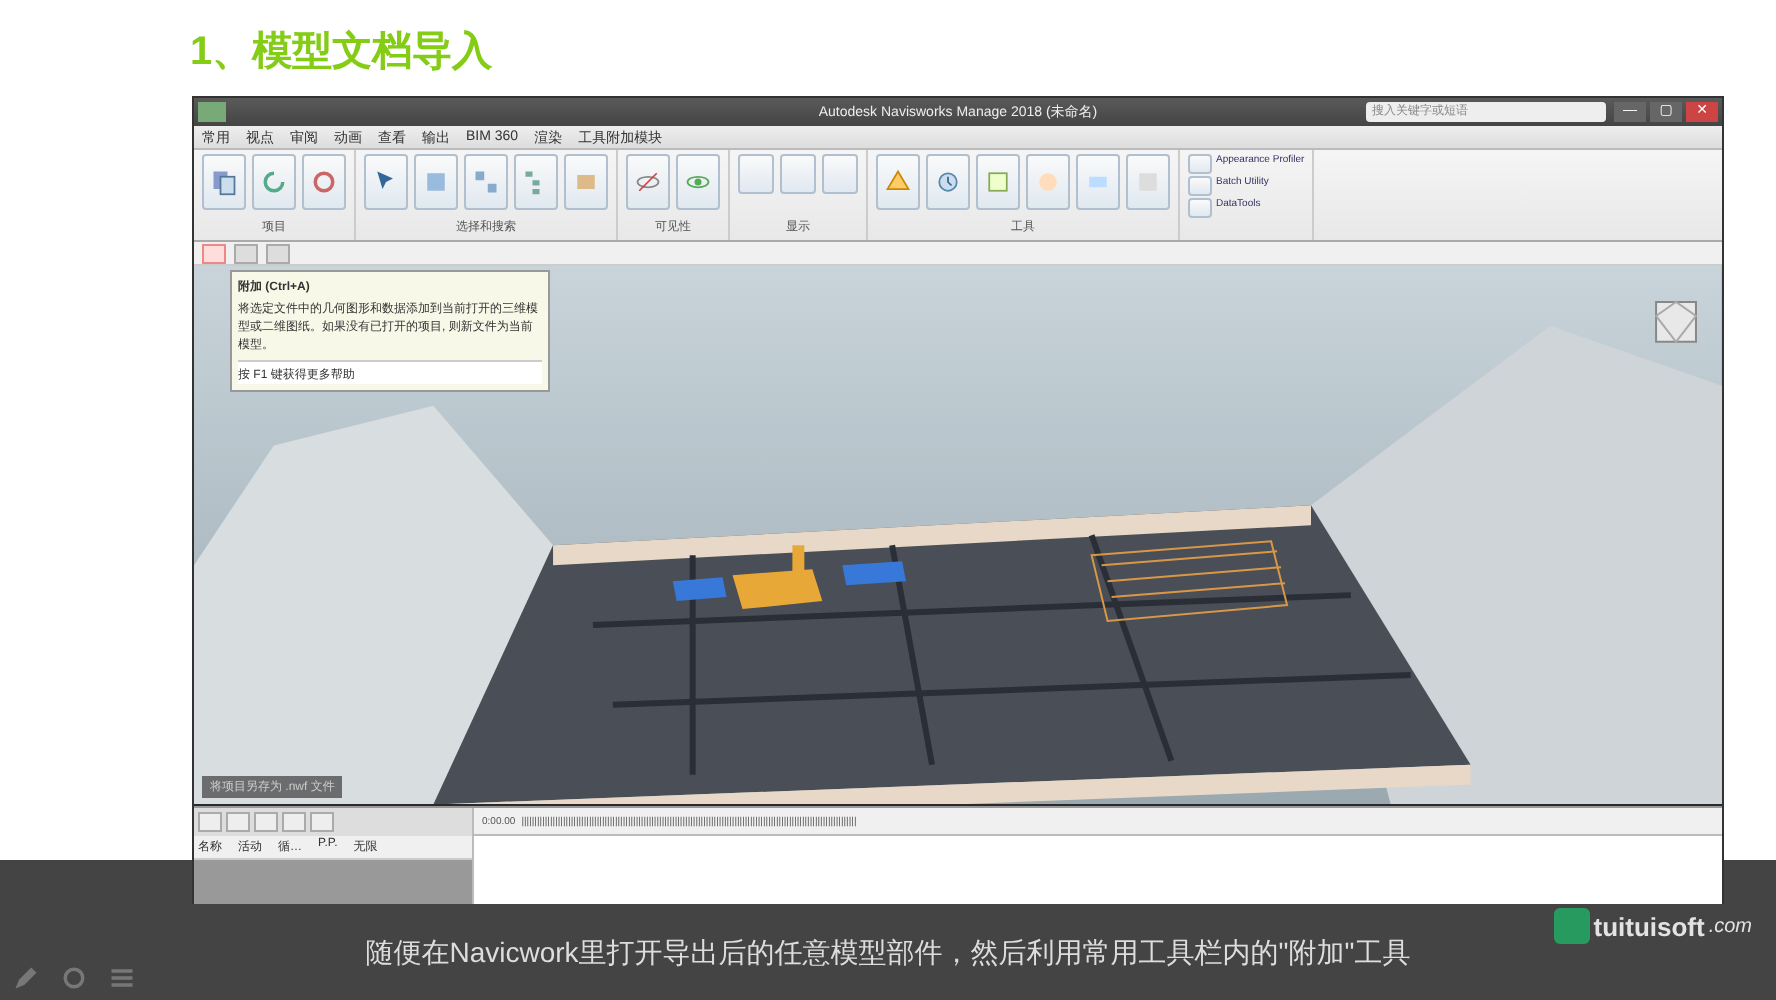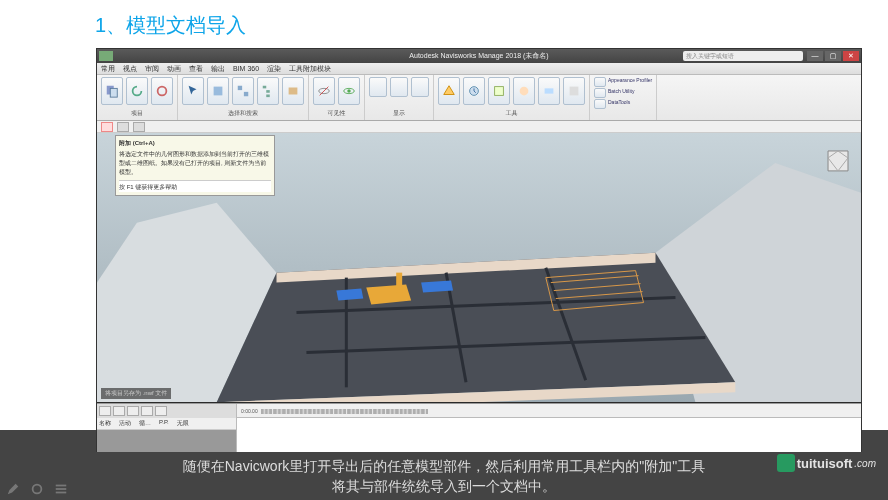--- a/index.html
+++ b/index.html
@@ -1,18 +1,18 @@
 <!DOCTYPE html>
 <html><head>
 <meta charset="utf-8">
 <style>
 * { margin: 0; padding: 0; box-sizing: border-box; }
 body { width: 888px; height: 500px; background: #444; font-family: "Microsoft YaHei", Arial, sans-serif; overflow: hidden; position: relative; }
 .slide-bg { position: absolute; top: 0; left: 0; width: 888px; height: 430px; background: #fff; }
-.slide-title { position: absolute; top: 12px; left: 95px; font-size: 20px; color: #0ea5e9; font-weight: 400; }
+.slide-title { position: absolute; top: 12px; left: 95px; font-size: 20px; color: #84cc16; font-weight: 700; }
 .app-window { position: absolute; top: 48px; left: 96px; width: 766px; height: 432px; background: #555; border: 1px solid #333; }
 .title-bar { height: 14px; background: linear-gradient(#5a5a5a,#444); display: flex; align-items: center; justify-content: space-between; padding: 0 2px; }
 .title-bar-center { color: #eee; font-size: 7px; position: absolute; left: 50%; transform: translateX(-50%); }
 .search-box { width: 120px; height: 10px; background: #eee; border-radius: 2px; font-size: 6px; color: #888; padding-left: 3px; line-height: 10px; }
 .win-controls { display: flex; gap: 2px; }
 .win-btn { width: 16px; height: 10px; background: #666; font-size: 7px; color: #fff; text-align: center; line-height: 10px; }
 .win-btn.close { background: #c44; }
 .menu-bar { height: 12px; background: linear-gradient(#eee,#ddd); display: flex; align-items: center; padding-left: 4px; gap: 8px; font-size: 7px; color: #333; border-bottom: 1px solid #bbb; }
 .menu-bar span { cursor: default; }
 .ribbon { height: 46px; background: linear-gradient(#f5f5f5,#e8e8e8); border-bottom: 1px solid #aaa; display: flex; }
@@ -299,21 +299,20 @@
   </div>
 
   <div class="status-bar">
     <span>就绪</span>
     <span>第1张, 共3张</span>
   </div>
 </div>
 
 <div class="caption-bar">
   <div class="caption-text">随便在Navicwork里打开导出后的任意模型部件，然后利用常用工具栏内的"附加"工具</div>
-  <div class="caption-text">将其与部件统统导入到一个文档中。</div>
 </div>
 
 <div class="watermark">
   <div class="wm-icon"></div>
   <span>tuituisoft</span>
     <span class="dotcom">.com</span>
 </div>
 
 <div class="presenter-bar">
   <div class="presenter-icon"><svg viewBox="0 0 16 16">

